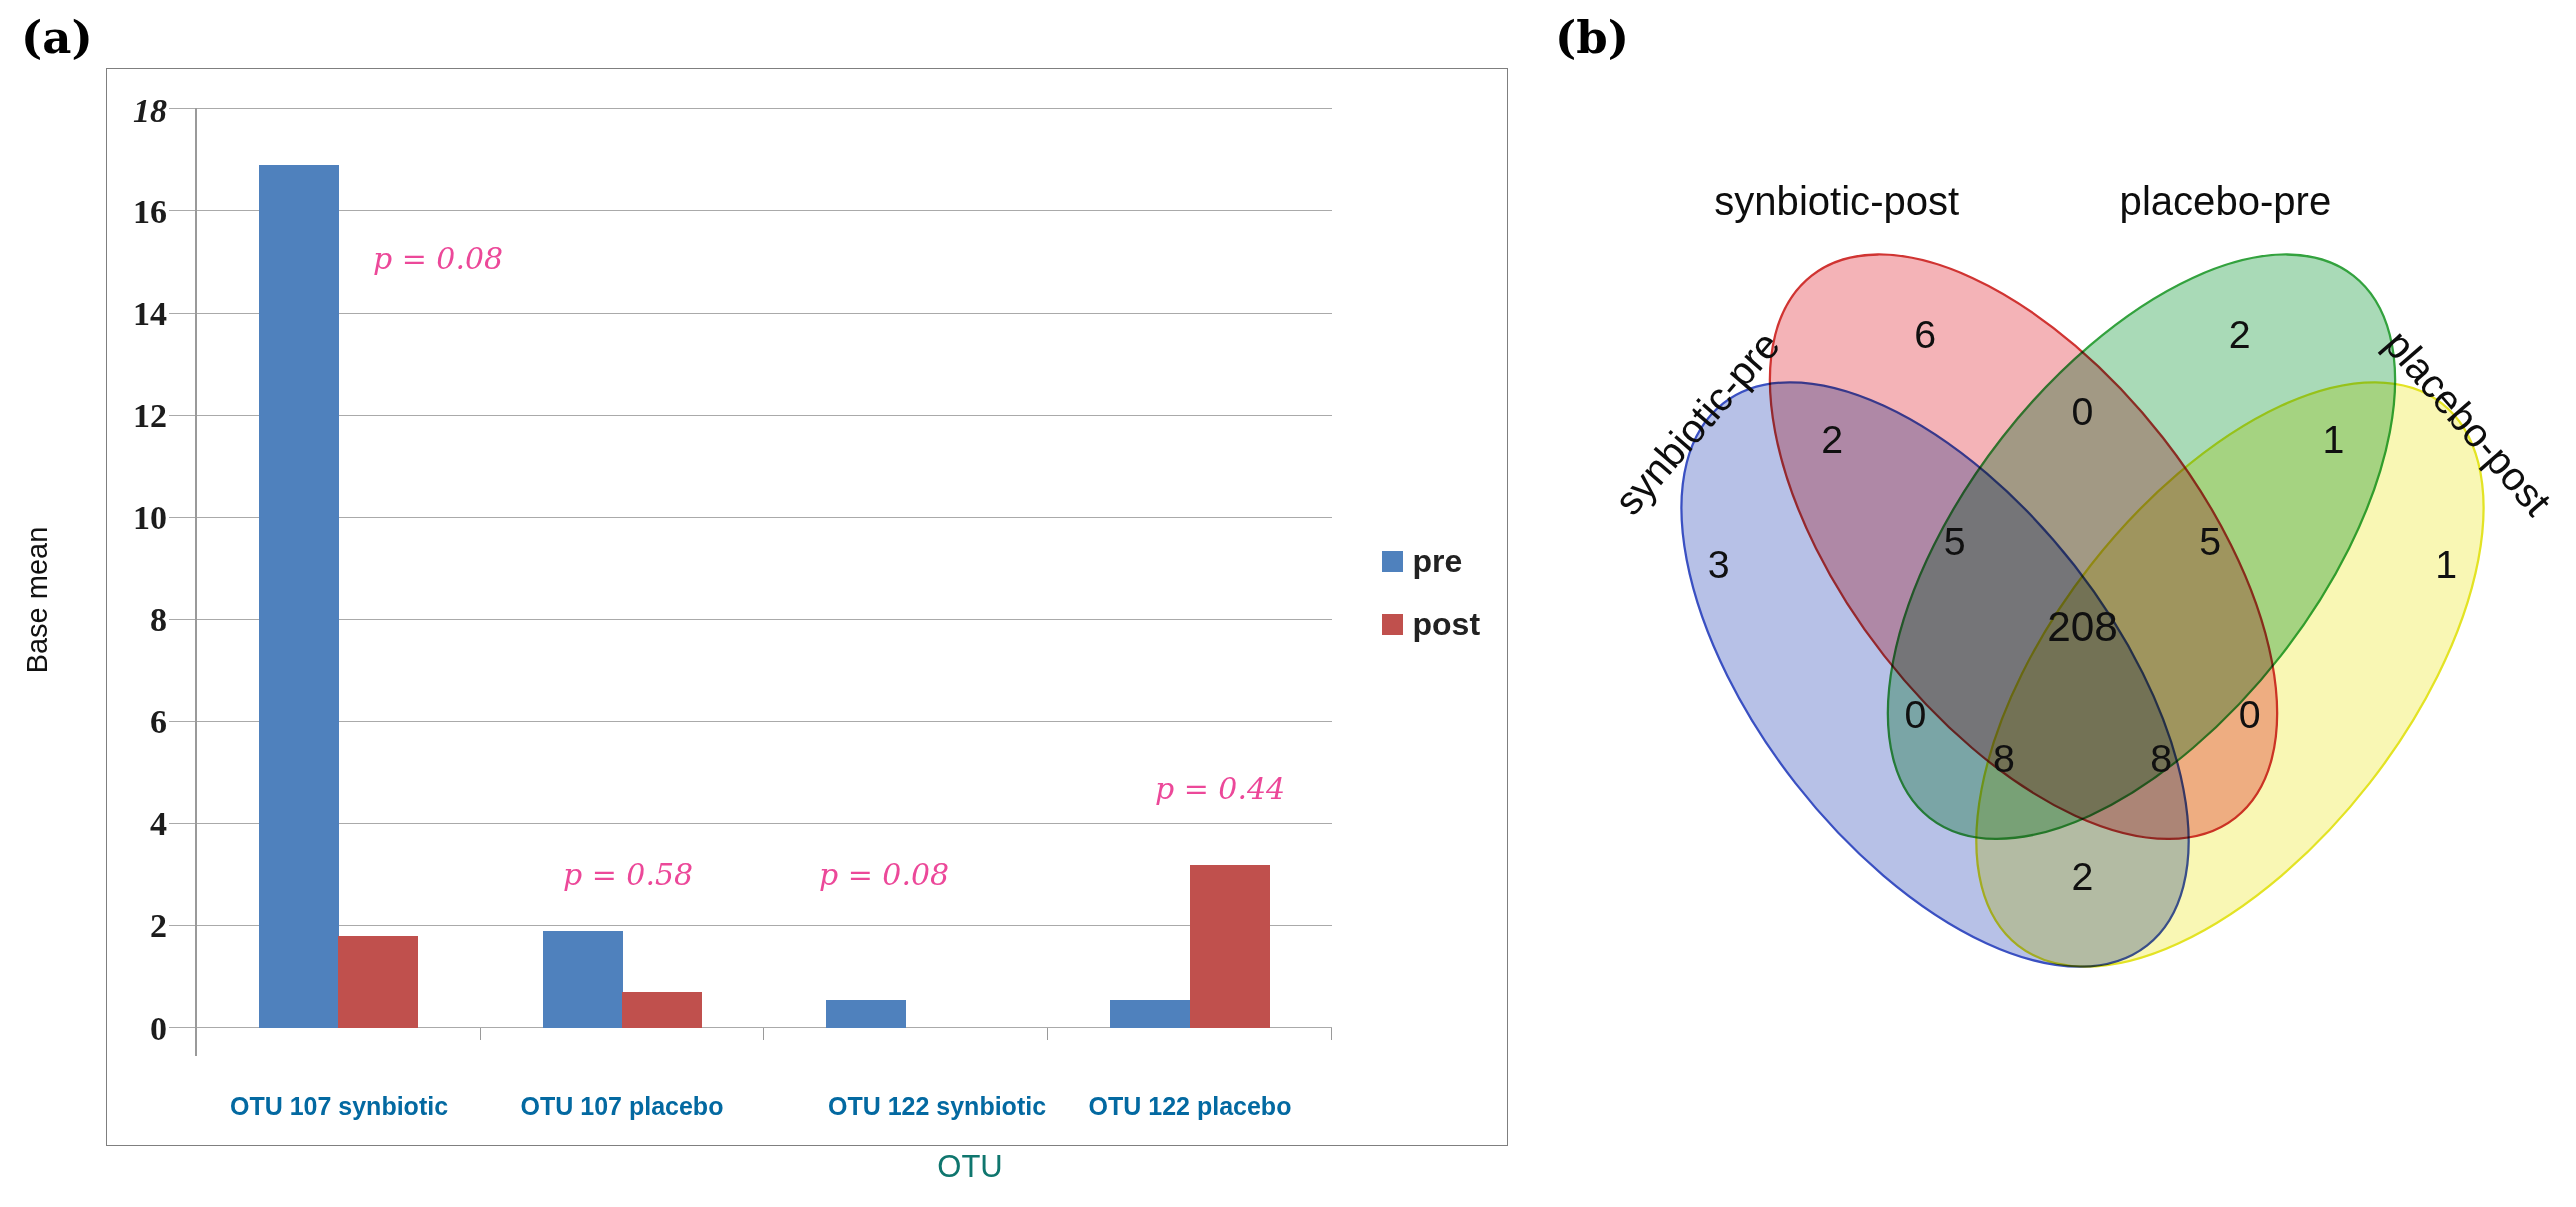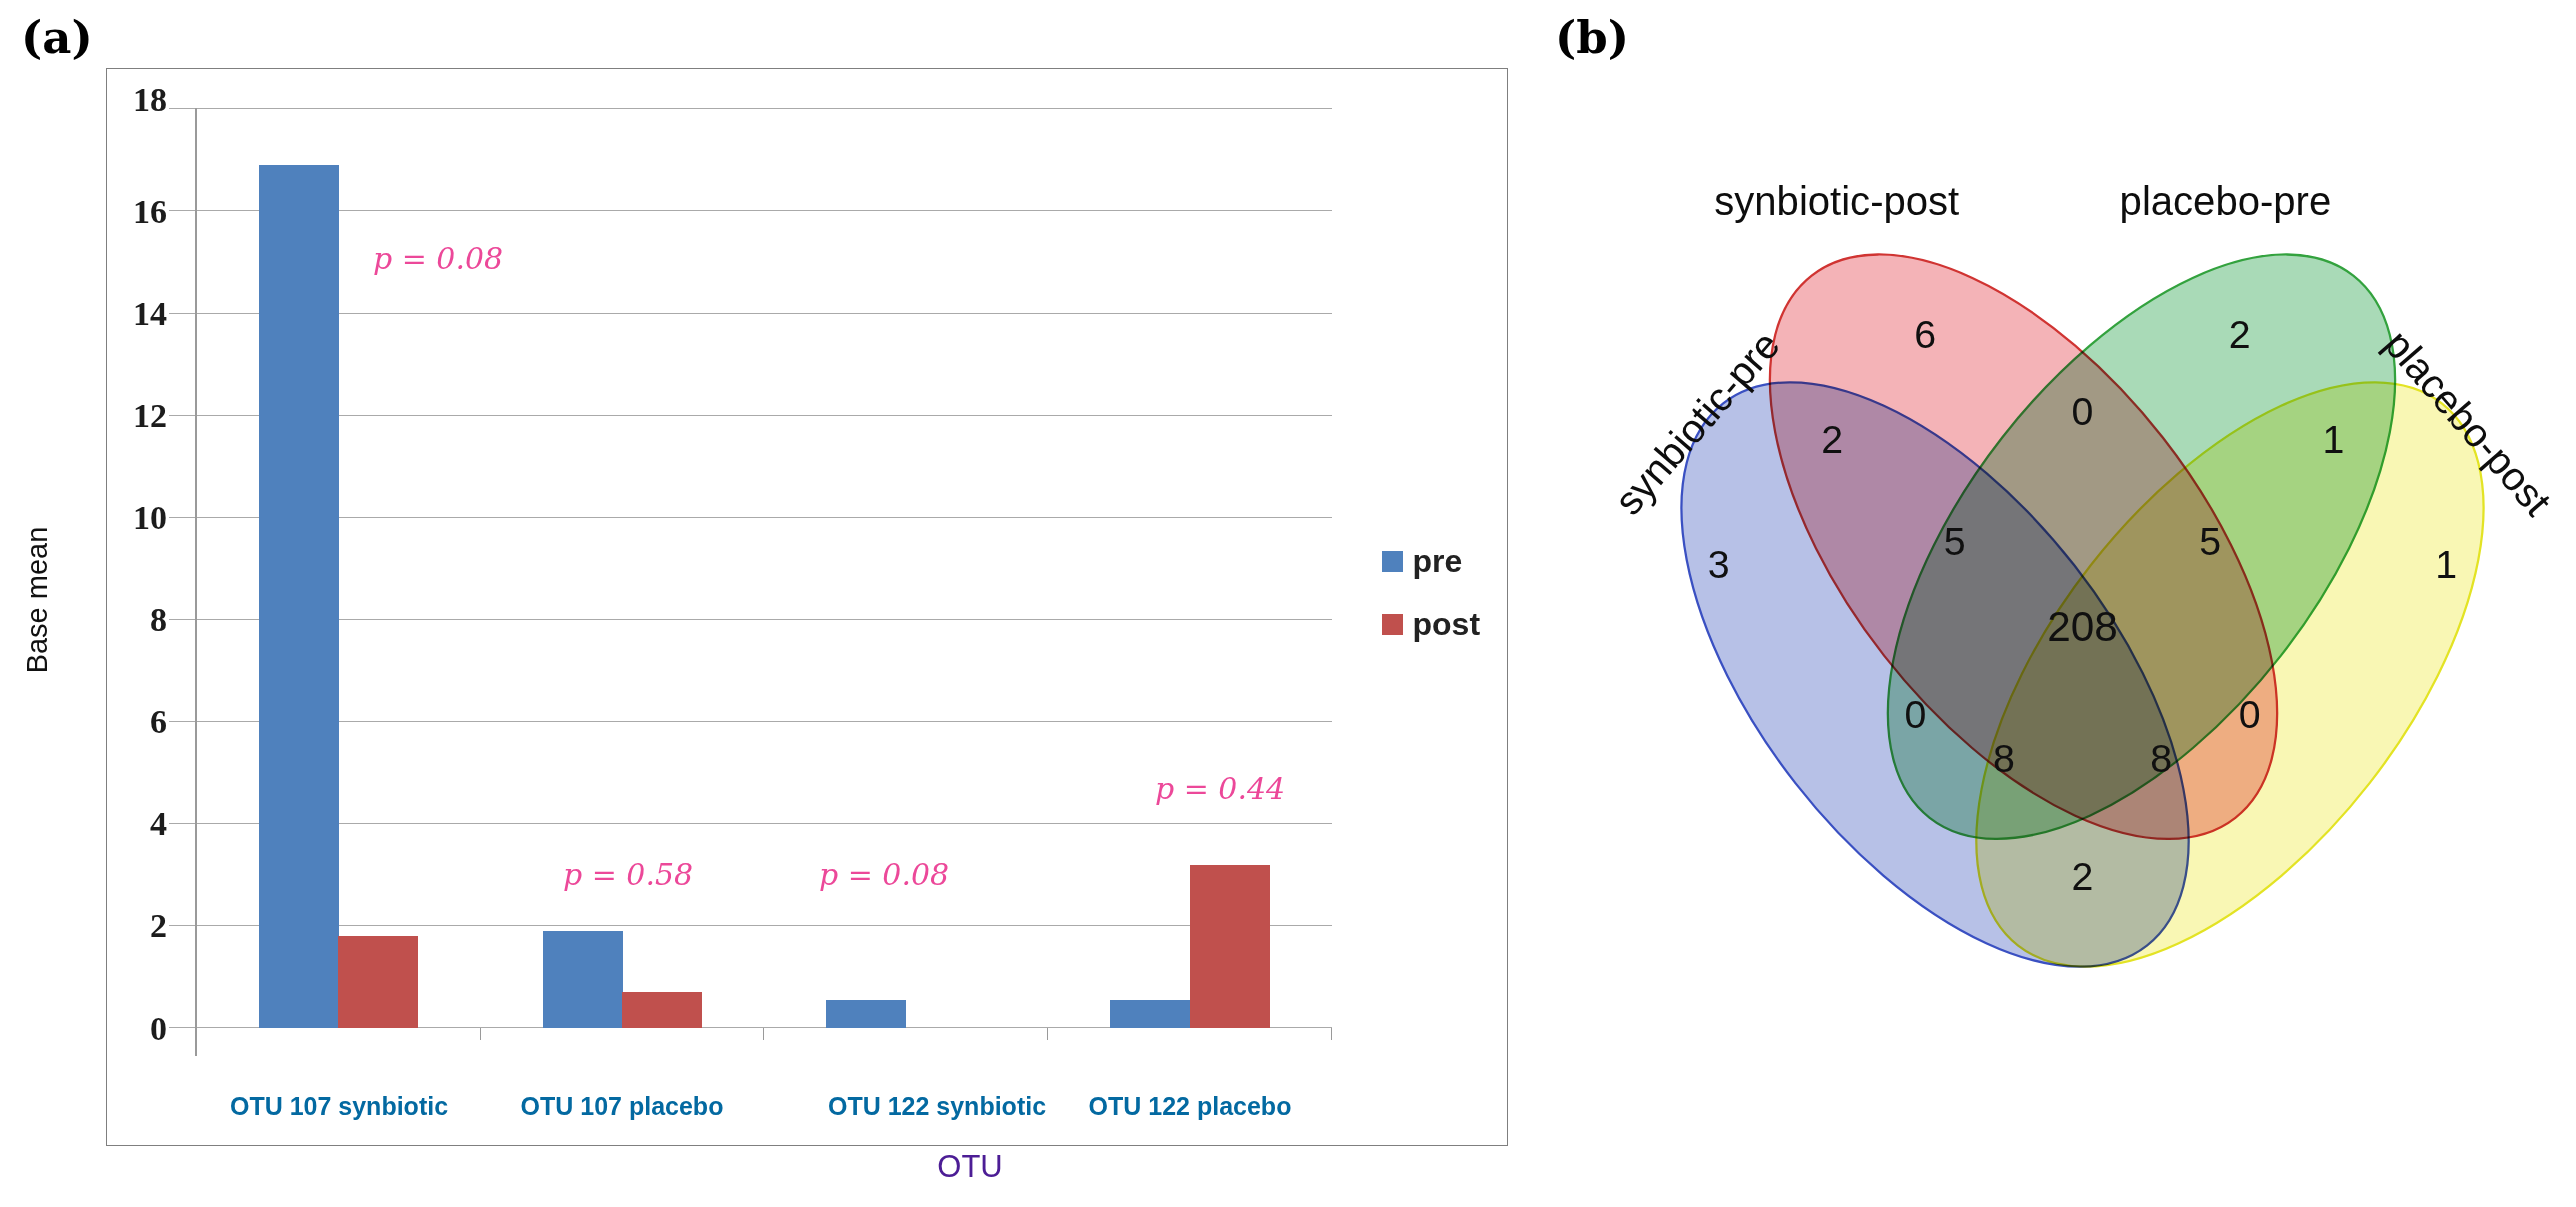--- a/index.html
+++ b/index.html
@@ -23,21 +23,21 @@
              color:#0369a1;white-space:nowrap;}
   .p-ann{position:absolute;transform:translate(-50%,-50%);
          font-family:"DejaVu Serif",serif;font-style:italic;font-size:30px;
          color:#ec4899;white-space:nowrap;}
   .legend-row{position:absolute;display:flex;align-items:center;gap:10px;}
   .legend-swatch{width:20.5px;height:20.5px;}
   .legend-label{font-size:32px;font-weight:600;color:#222;}
   #ylabel-a{position:absolute;left:37px;top:600px;transform:translate(-50%,-50%) rotate(-90deg);
             font-size:29px;color:#111;white-space:nowrap;}
   #xlabel-a{position:absolute;left:970px;top:1167px;transform:translate(-50%,-50%);
-            font-size:31px;color:#4c1d95;}
+            font-size:31px;color:#0f766e;}
 
   
   #venn-svg{position:absolute;left:1591px;top:65px;width:983px;height:983px;overflow:visible;}
   .venn-ellipse{mix-blend-mode:multiply;fill-opacity:0.62;stroke-width:3px;}
   .vnum{font-family:"Liberation Sans",sans-serif;font-size:52px;fill:#101010;
         text-anchor:middle;dominant-baseline:central;}
   .vnum-big{font-size:56px;}
   .vlabel{font-family:"Liberation Sans",sans-serif;font-size:53px;fill:#0d0d0d;
           text-anchor:middle;dominant-baseline:central;}
 </style>
@@ -59,21 +59,21 @@
     <div class="ytick" style="left: -21px; top: 533px;">8</div>
     <div class="gridline" style="left: 62px; top: 448px; width: 1163px;"></div>
     <div class="ytick" style="left: -21px; top: 431px;">10</div>
     <div class="gridline" style="left: 62px; top: 346px; width: 1163px;"></div>
     <div class="ytick" style="left: -21px; top: 329px;">12</div>
     <div class="gridline" style="left: 62px; top: 244px; width: 1163px;"></div>
     <div class="ytick" style="left: -21px; top: 227px;">14</div>
     <div class="gridline" style="left: 62px; top: 141px; width: 1163px;"></div>
     <div class="ytick" style="left: -21px; top: 125px;">16</div>
     <div class="gridline" style="left: 62px; top: 39px; width: 1163px;"></div>
-    <div class="ytick" style="left: -21px; top: 13px;">18</div>
+    <div class="ytick" style="left: -21px; top: 24px; font-style: italic;">18</div>
     <div class="y-axis-line" style="left: 88px; top: 39px; height: 948px;"></div>
     <div class="bar" style="left: 152px; top: 96px; width: 80px; height: 863px; background: rgb(79, 129, 189);"></div>
     <div class="bar" style="left: 436px; top: 862px; width: 80px; height: 97px; background: rgb(79, 129, 189);"></div>
     <div class="bar" style="left: 719px; top: 931px; width: 80px; height: 28px; background: rgb(79, 129, 189);"></div>
     <div class="bar" style="left: 1003px; top: 931px; width: 80px; height: 28px; background: rgb(79, 129, 189);"></div>
     <div class="bar" style="left: 231px; top: 867px; width: 80px; height: 92px; background: rgb(192, 80, 77);"></div>
     <div class="bar" style="left: 515px; top: 923px; width: 80px; height: 36px; background: rgb(192, 80, 77);"></div>
     <div class="bar" style="left: 1083px; top: 796px; width: 80px; height: 163px; background: rgb(192, 80, 77);"></div>
     <div class="x-tick" style="left: 89px; top: 959px; height: 12.4px;"></div>
     <div class="x-tick" style="left: 373px; top: 959px; height: 12.4px;"></div>

